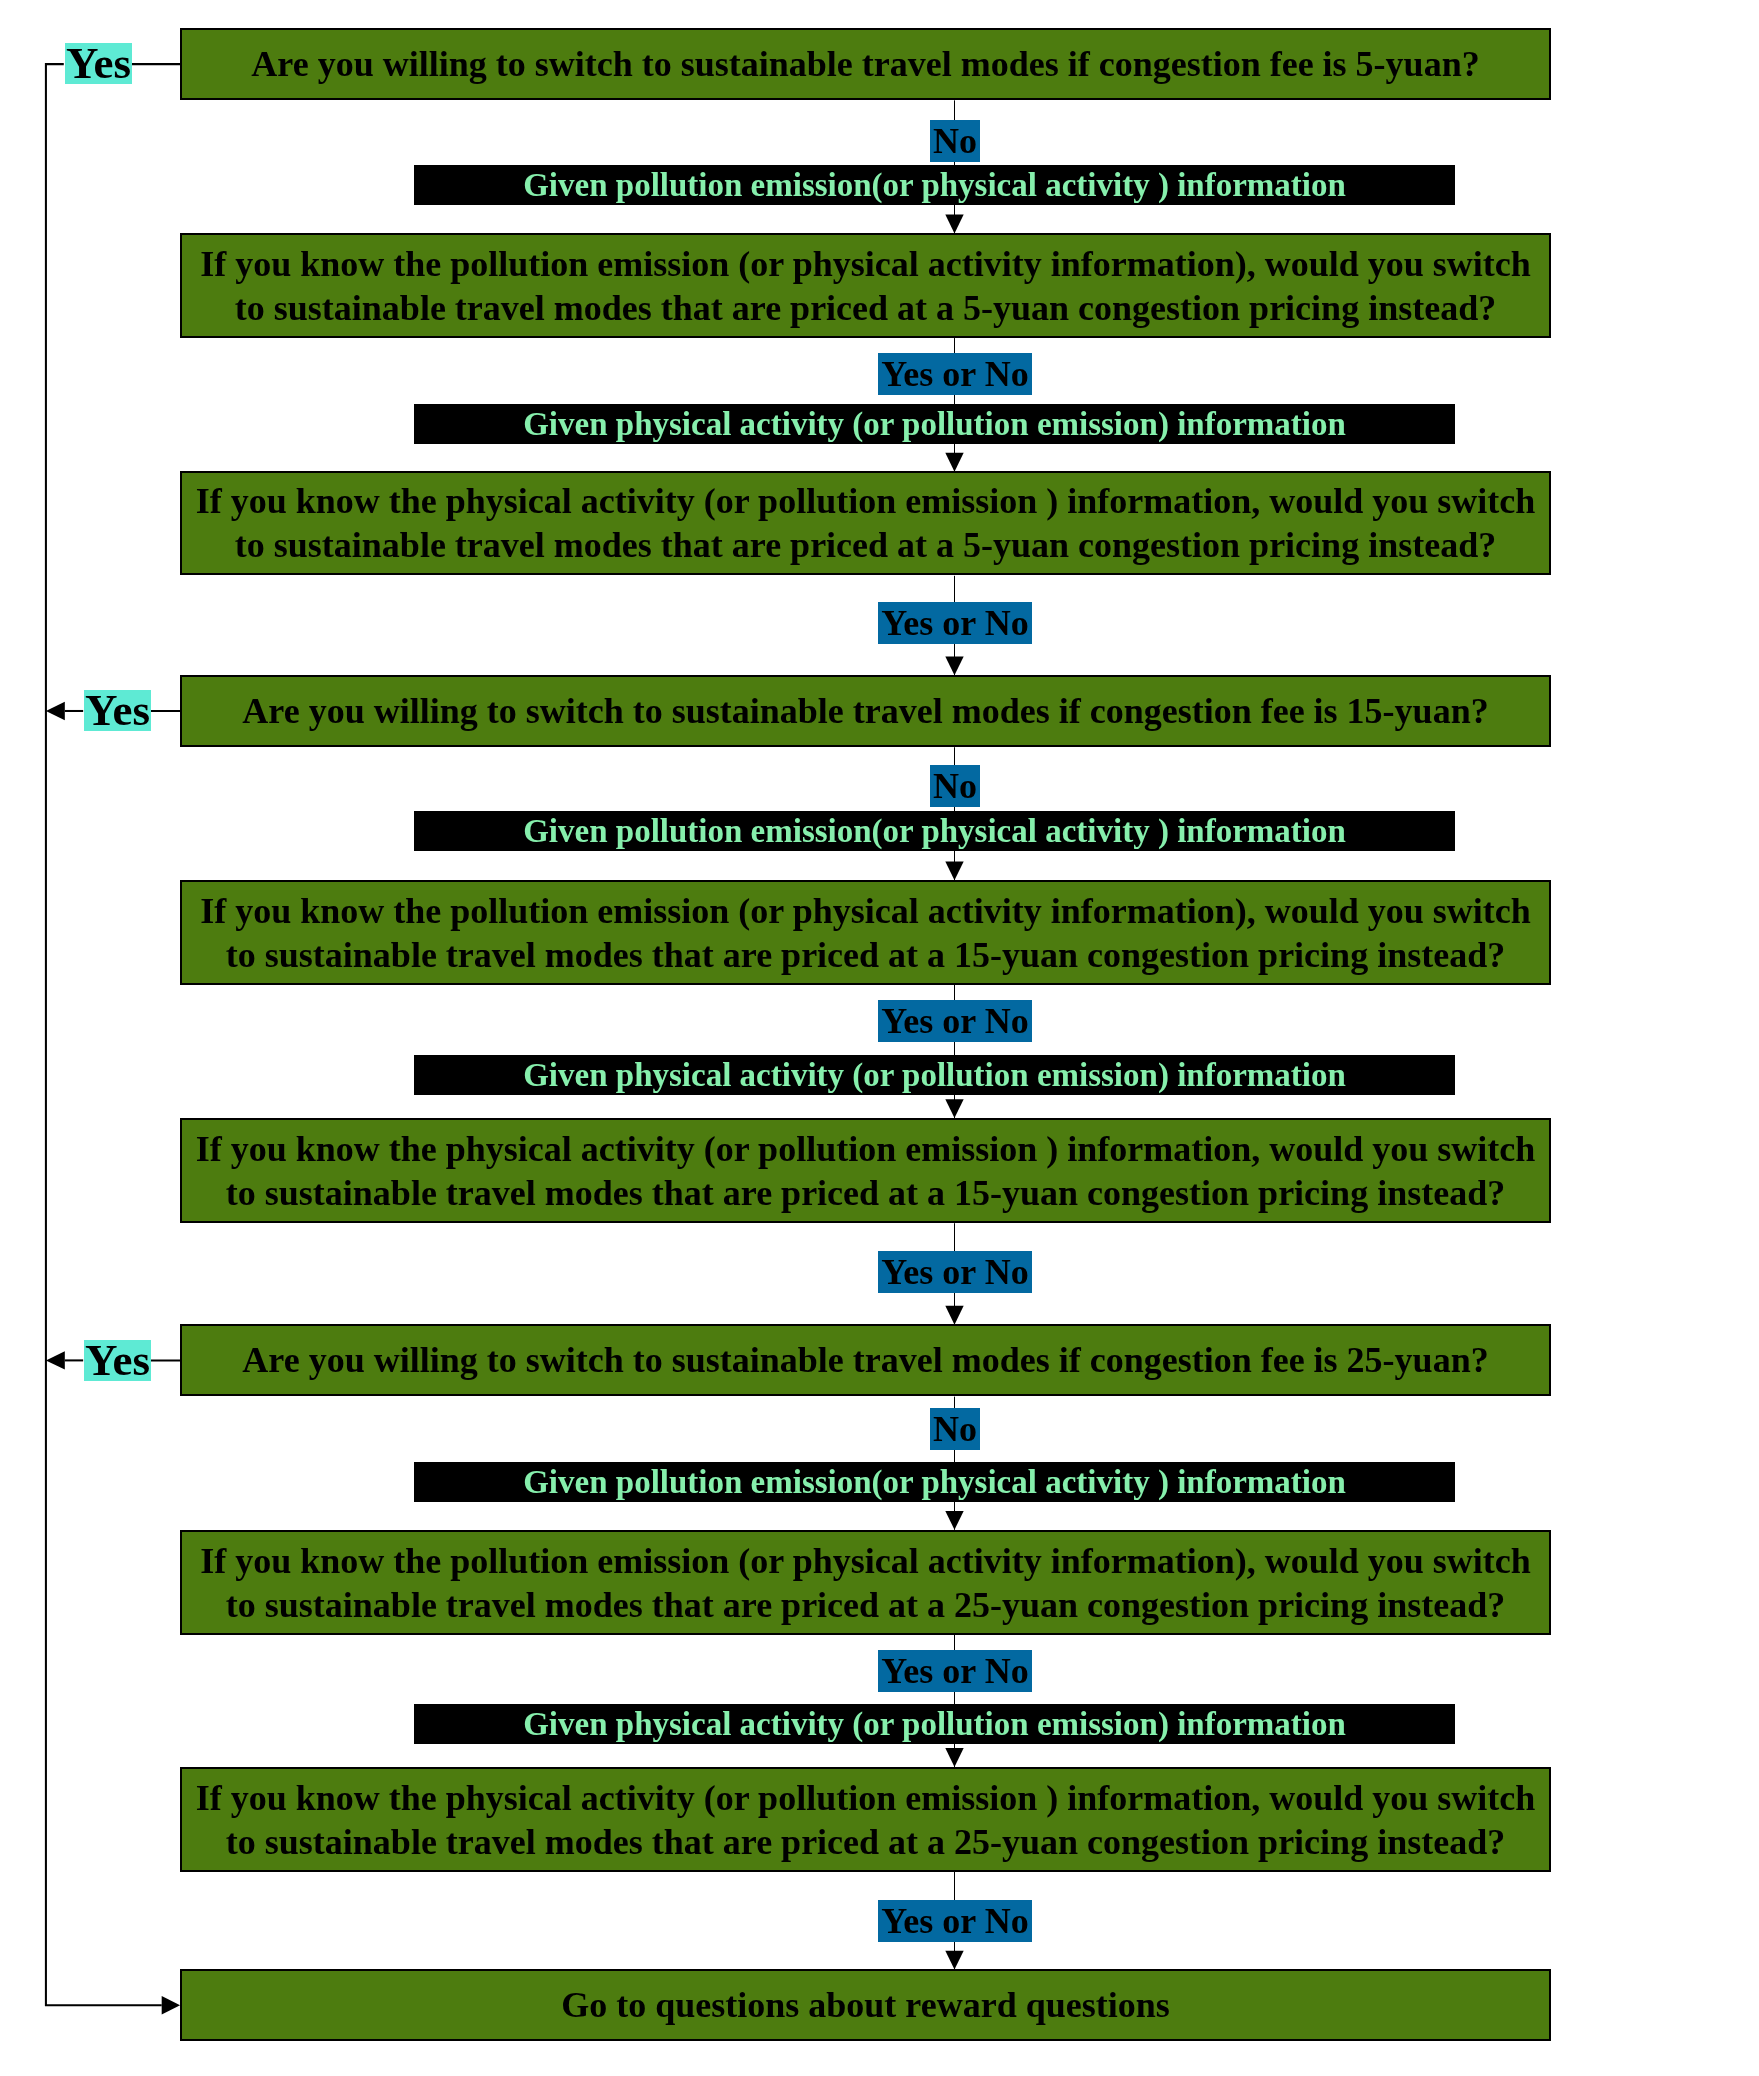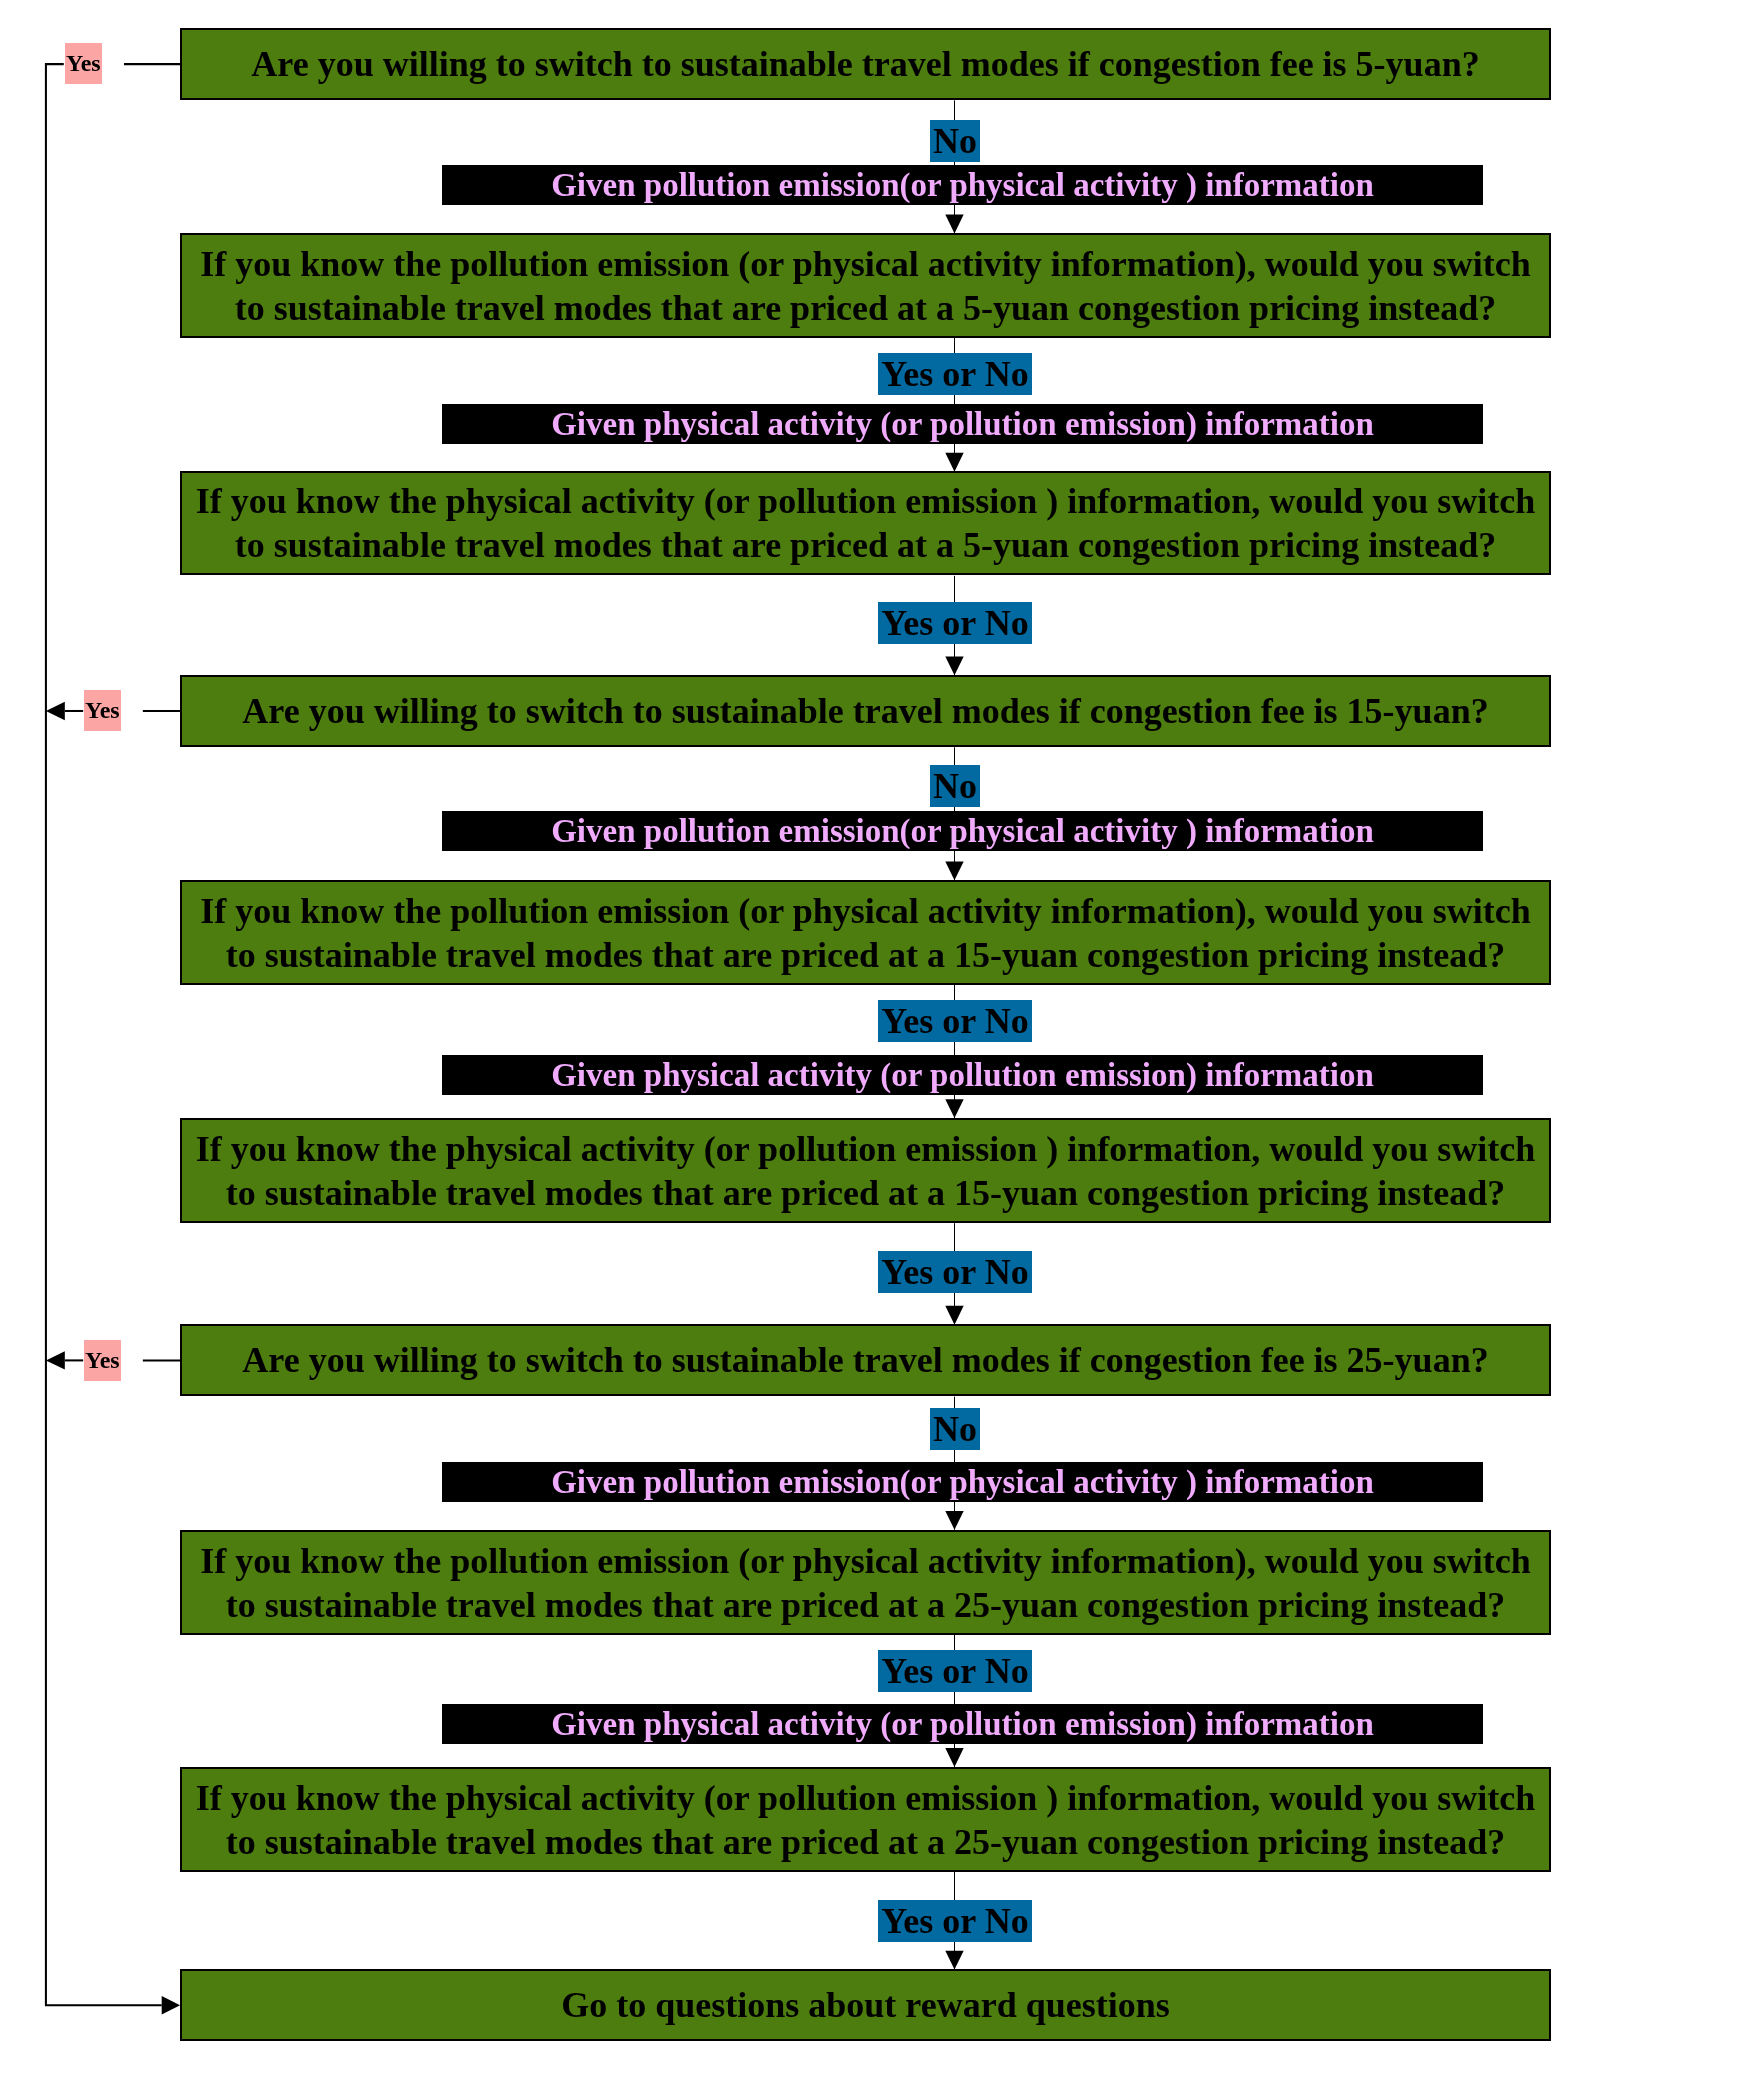--- a/index.html
+++ b/index.html
@@ -17,23 +17,23 @@
     font-family: "Liberation Serif", serif;
     font-weight: bold;
     color: #000;
     font-size: 36px;
     line-height: 44px;
     padding: 0 10.2px;
   }
   .box .txt { display: block; white-space: pre-line; }
   .bar {
     position: absolute;
-    left: 442px; width: 1041px; height: 40px;
+    left: 414px; width: 1041px; height: 40px;
     background: #000;
-    color: #f0abfc;
+    color: #86efac;
     display: flex; align-items: center; justify-content: center;
     font-family: "Liberation Serif", serif;
     font-weight: bold;
     font-size: 33px;
     white-space: nowrap;
   }
   .edge-label {
     position: absolute;
     left: 802px; width: 306px; height: 36px;
     display: flex; align-items: center; justify-content: center;
@@ -41,24 +41,24 @@
     font-weight: bold;
     font-size: 36px;
     color: #000;
     background: transparent;
   }
   .edge-label span { background: #0369a1; padding: 0 3.1px; }
   .yes-label {
     position: absolute;
     font-family: "Liberation Serif", serif;
     font-weight: bold;
-    font-size: 24px;
+    font-size: 45px;
     color: #000;
     height: 41px; line-height: 41px;
-    background: #fca5a5;
+    background: #5eead4;
     padding: 0 1px;
   }
 </style>
 </head>
 <body>
 
 <div id="canvas">
 
   <svg class="wires" viewBox="0 0 3448 4070" xmlns="http://www.w3.org/2000/svg">
     <defs>

